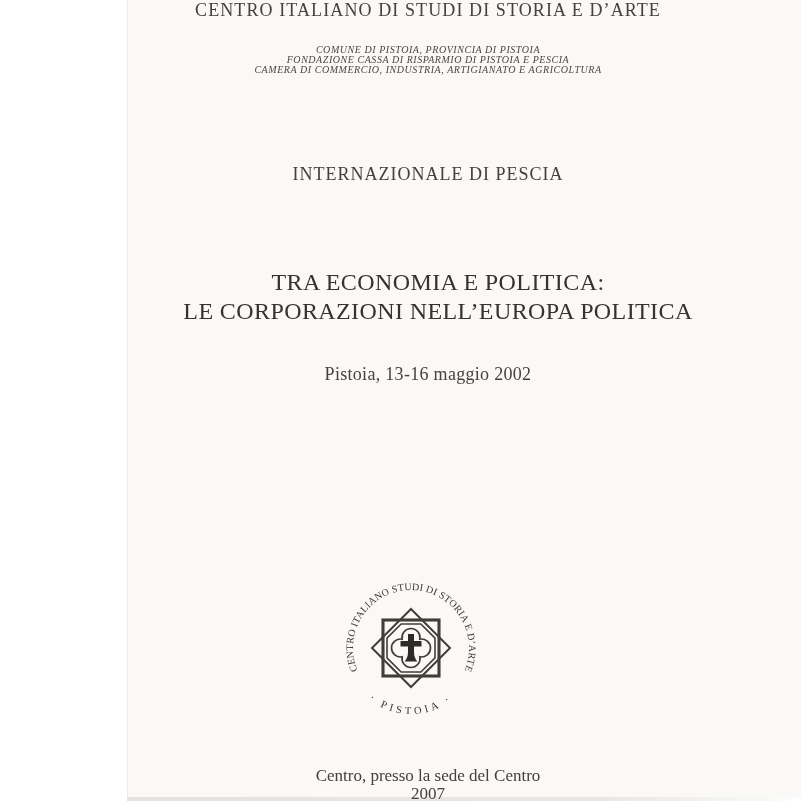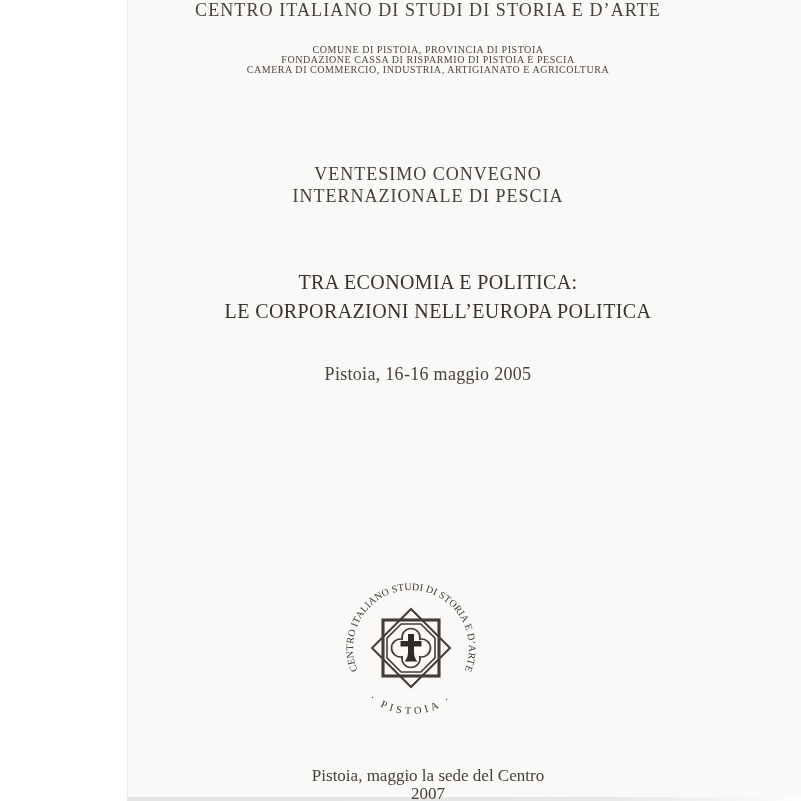--- a/index.html
+++ b/index.html
@@ -23,23 +23,23 @@
     background: linear-gradient(to right, #e4e3e1 0%, #e8e7e5 70%, #f8f8f7 95%, #ffffff 100%);
   }
   .content {
     position: absolute;
     left: 127px; top: 0;
     width: 594px; height: 801px;
   }
   .block { position: absolute; left: 0; right: 0; text-align: center; color: #3e3a35; padding-left: 8px; }
 
   .inst { top: 1px; font-size: 18px; line-height: 19.5px; letter-spacing: 1.1px; color: #45413b; }
-  .orgs { top: 45px; font-size: 10px; line-height: 10px; letter-spacing: 0.55px; color: #4c473f; }
+  .orgs { top: 45px; font-size: 10px; line-height: 10px; letter-spacing: 0.55px; color: #4c473f; font-style: italic; }
   .conv { top: 164px; font-size: 18px; line-height: 21.5px; letter-spacing: 1px; color: #44403a; }
-  .book-title { top: 268px; font-size: 20px; line-height: 28.5px; letter-spacing: 0.4px; color: #36322d; margin-left: 20px; }
+  .book-title { top: 268px; font-size: 24px; line-height: 28.5px; letter-spacing: 0.4px; color: #36322d; margin-left: 20px; }
   .event-date { top: 364px; font-size: 18px; letter-spacing: 0.3px; color: #46423c; }
   .imprint { top: 767px; font-size: 17px; line-height: 18px; color: #45413b; }
 
   .seal {
     position: absolute;
     left: 194px; top: 558px;
     width: 180px; height: 180px;
   }
   .seal .line { fill: none; stroke: #423d36; }
   .seal .ring-text {
@@ -66,30 +66,29 @@
       <div>CENTRO ITALIANO DI STUDI DI STORIA E D’ARTE</div>
     </div>
 
     <div class="block orgs">
       <div>COMUNE DI PISTOIA, PROVINCIA DI PISTOIA</div>
       <div>FONDAZIONE CASSA DI RISPARMIO DI PISTOIA E PESCIA</div>
       <div>CAMERA DI COMMERCIO, INDUSTRIA, ARTIGIANATO E AGRICOLTURA</div>
     </div>
 
     <div class="block conv">
-      <div>VENTESIMO CONVEGNO</div>
       <div>INTERNAZIONALE DI PESCIA</div>
     </div>
 
     <div class="block book-title">
       <div>TRA ECONOMIA E POLITICA:</div>
       <div>LE CORPORAZIONI NELL’EUROPA POLITICA</div>
     </div>
 
-    <div class="block event-date">Pistoia, 16-16 maggio 2005</div>
+    <div class="block event-date">Pistoia, 13-16 maggio 2002</div>
 
     <svg class="seal" viewBox="0 0 180 180" xmlns="http://www.w3.org/2000/svg">
       <defs>
         <path id="arcTop" d="M 37.4,114.5 A 58,58 0 1 1 142.6,114.5" fill="none"></path>
         <path id="arcBottom" d="M 35.9,127.9 A 66,66 0 0 0 144.1,127.9" fill="none"></path>
       </defs>
 
       <polygon class="line" points="90,51 129,90 90,129 51,90" stroke-width="2"></polygon>
       <rect class="line" x="62" y="62" width="56" height="56" stroke-width="3.1" stroke="#332f29"></rect>
 
@@ -107,18 +106,18 @@
 
       <text class="ring-text">
         <textPath href="#arcTop" startOffset="50%" text-anchor="middle">CENTRO ITALIANO STUDI DI STORIA E D’ARTE</textPath>
       </text>
       <text class="ring-text-bottom">
         <textPath href="#arcBottom" startOffset="50%" text-anchor="middle">· PISTOIA ·</textPath>
       </text>
     </svg>
 
     <div class="block imprint">
-      <div>Pistoia, maggio la sede del Centro</div>
+      <div>Centro, presso la sede del Centro</div>
       <div>2007</div>
     </div>
 
   </div>
 </div>
 
 </body></html>

